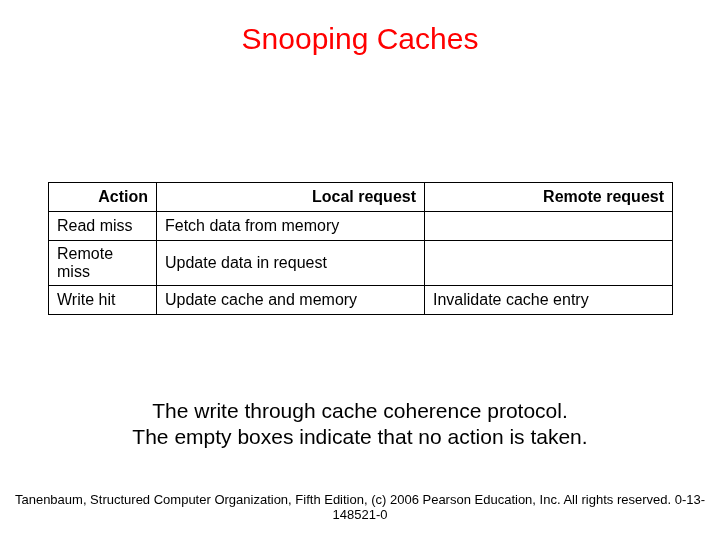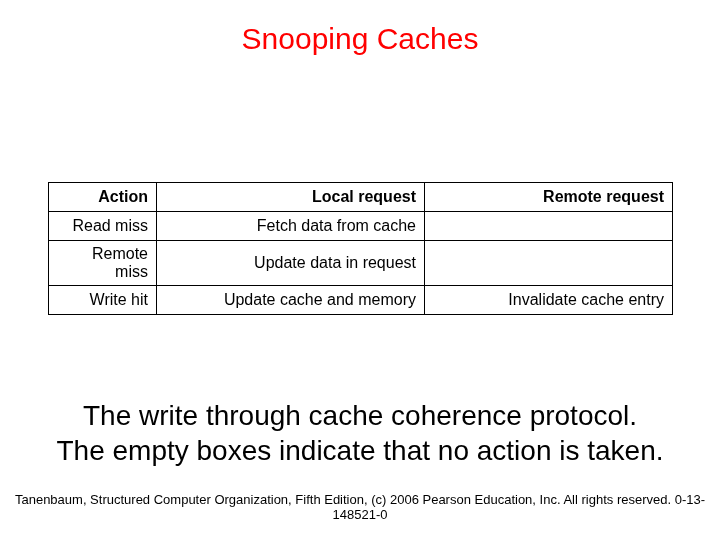--- a/index.html
+++ b/index.html
@@ -39,36 +39,36 @@
     width: 100%;
     table-layout: fixed;
   }
   col.c1 { width: 108px; }
   col.c2 { width: 268px; }
   col.c3 { width: 248px; }
   th, td {
     border: 1px solid #000;
     padding: 4px 8px;
     font-size: 16px;
-    text-align: right;
+    text-align: left;
     vertical-align: middle;
     height: 20px;
     background: #fff;
   }
   th {
     font-weight: bold;
     text-align: right;
   }
   .caption {
     position: absolute;
     top: 398px;
     left: 0;
     width: 100%;
     text-align: center;
-    font-size: 28px;
+    font-size: 21px;
     line-height: 1.25;
     color: #000;
   }
   .footer {
     position: absolute;
     bottom: 18px;
     left: 0;
     width: 100%;
     text-align: center;
     font-size: 13px;
@@ -92,21 +92,21 @@
       <thead>
         <tr>
           <th>Action</th>
           <th>Local request</th>
           <th>Remote request</th>
         </tr>
       </thead>
       <tbody>
         <tr>
           <td>Read miss</td>
-          <td>Fetch data from cache</td>
+          <td>Fetch data from memory</td>
           <td></td>
         </tr>
         <tr>
           <td>Remote miss</td>
           <td>Update data in request</td>
           <td></td>
         </tr>
         <tr>
           <td>Write hit</td>
           <td>Update cache and memory</td>

